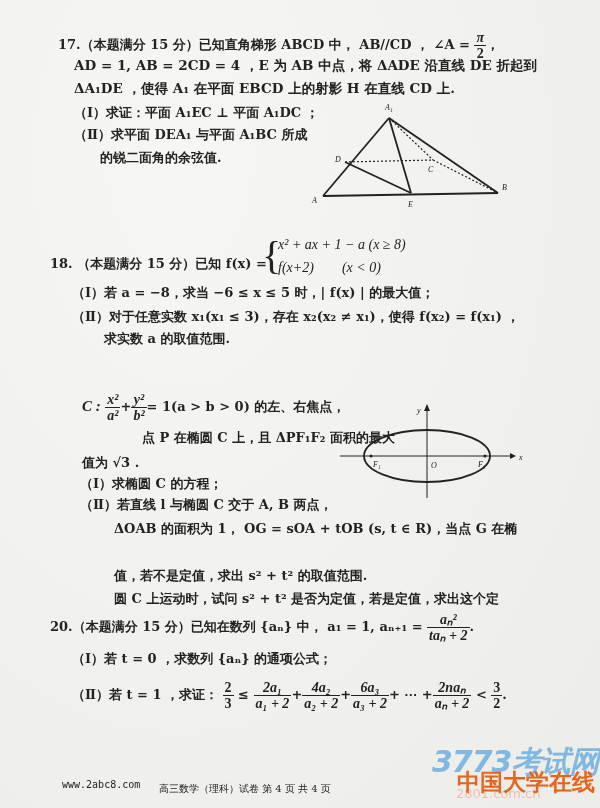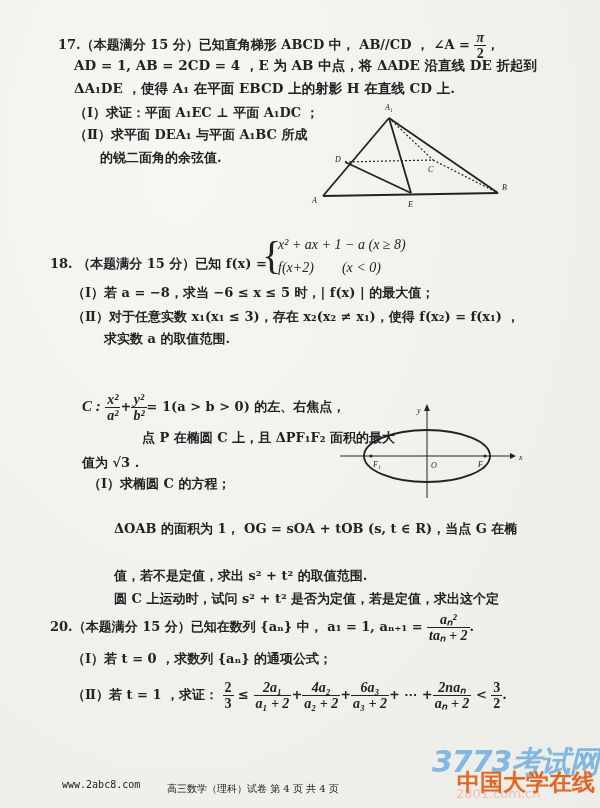--- a/index.html
+++ b/index.html
@@ -69,21 +69,22 @@
   <div class="abs t" style="left:72px;top:285px;">（Ⅰ）若 a = −8，求当 −6 ≤ x ≤ 5 时，| f(x) | 的最大值；</div>
   <div class="abs t" style="left:72px;top:309px;">（Ⅱ）对于任意实数 x₁(x₁ ≤ 3)，存在 x₂(x₂ ≠ x₁)，使得 f(x₂) = f(x₁) ，</div>
   <div class="abs t" style="left:104px;top:331px;">求实数 a 的取值范围.</div>
 
   <div class="abs t" style="left:82px;top:392px;">
     <span class="m">C :</span>
     <span class="frac"><span class="num">x²</span><span class="den">a²</span></span><span>+</span><span class="frac"><span class="num">y²</span><span class="den">b²</span></span><span>= 1(a &gt; b &gt; 0) 的左、右焦点，</span>
   </div>
   <div class="abs t" style="left:94px;top:430px;margin-left:48px;">点 P 在椭圆 C 上，且 ΔPF₁F₂ 面积的最大</div>
   <div class="abs t" style="left:82px;top:455px;">值为 √3 .</div>
-  <div class="abs t" style="left:80px;top:476px;margin-left:8px;">（Ⅰ）求椭圆 C 的方程；</div>
+  <div class="abs t" style="left:80px;top:476px;">（Ⅰ）求椭圆 C 的方程；</div>
+  <div class="abs t" style="left:80px;top:497px;">（Ⅱ）若直线 l 与椭圆 C 交于 A, B 两点，</div>
   <div class="abs t" style="left:114px;top:521px;">ΔOAB 的面积为 1， OG = sOA + tOB (s, t ∈ R)，当点 G 在椭</div>
   <div class="abs t" style="left:114px;top:545px;margin-top:46px;">圆 C 上运动时，试问 s² + t² 是否为定值，若是定值，求出这个定</div>
   <div class="abs t" style="left:114px;top:568px;">值，若不是定值，求出 s² + t² 的取值范围.</div>
 
   <svg style="left:330px;top:390px;" width="200" height="110" viewBox="0 0 200 110">
     <line x1="10" y1="66" x2="180" y2="66" stroke="#222" stroke-width="1"></line>
     <polygon points="180,63 186,66 180,69" fill="#222"></polygon>
     <line x1="97" y1="108" x2="97" y2="16" stroke="#222" stroke-width="1"></line>
     <polygon points="94,21 97,14 100,21" fill="#222"></polygon>
     <ellipse cx="97" cy="66" rx="63" ry="26" fill="none" stroke="#222" stroke-width="1.8"></ellipse>
@@ -104,18 +105,18 @@
   <div class="abs t" style="left:72px;top:680px;">
     <span>（Ⅱ）若 t = 1 ，求证：</span>
     <span class="frac" style="font-style:normal"><span class="num">2</span><span class="den">3</span></span>
     <span>≤</span>
     <span class="frac"><span class="num">2a₁</span><span class="den">a₁ + 2</span></span><span>+</span><span class="frac"><span class="num">4a₂</span><span class="den">a₂ + 2</span></span><span>+</span><span class="frac"><span class="num">6a₃</span><span class="den">a₃ + 2</span></span><span>+ ⋯ +</span><span class="frac"><span class="num">2naₙ</span><span class="den">aₙ + 2</span></span>
     <span>&lt;</span>
     <span class="frac" style="font-style:normal"><span class="num">3</span><span class="den">2</span></span><span>.</span>
   </div>
 
   <div class="abs footer" style="left:62px;top:779px;font-family:'DejaVu Sans Mono','Liberation Mono',monospace;">www.2abc8.com</div>
-  <div class="abs footer" style="left:167px;top:782px;">高三数学（理科）试卷  第 4 页 共 4 页</div>
+  <div class="abs footer" style="left:159px;top:782px;">高三数学（理科）试卷  第 4 页 共 4 页</div>
 
   <div class="abs wm1" style="left:432px;top:742px;">3773考试网</div>
   <div class="abs wm3" style="left:456px;top:786px;">2801.com.cn</div>
   <div class="abs wm2" style="left:457px;top:767px;">中国大学在线</div>
 </div>
 
 </body></html>

